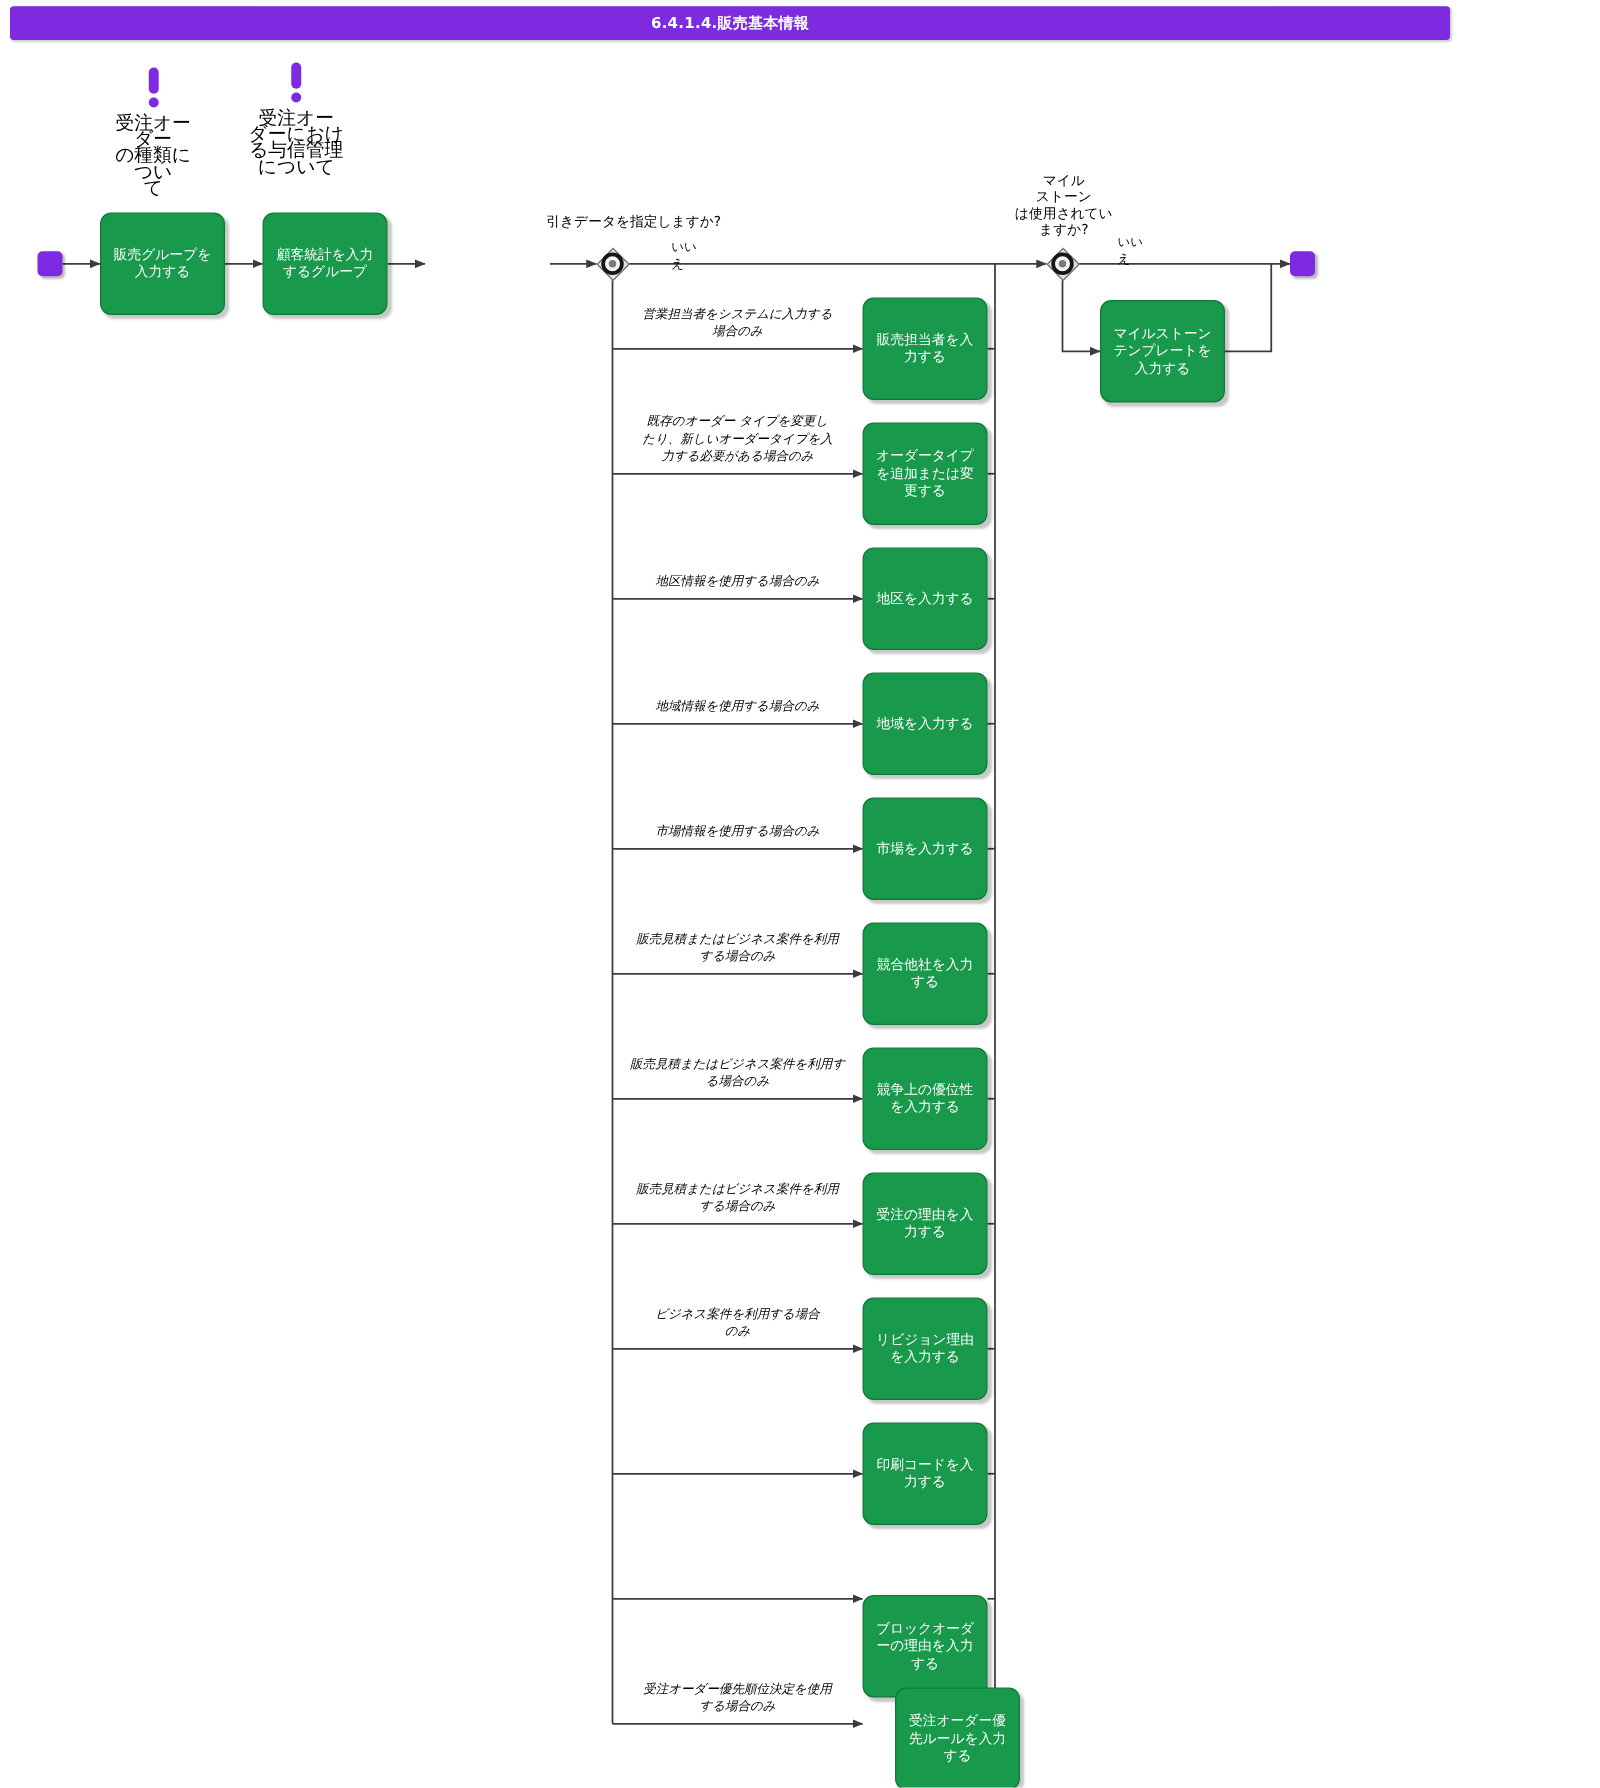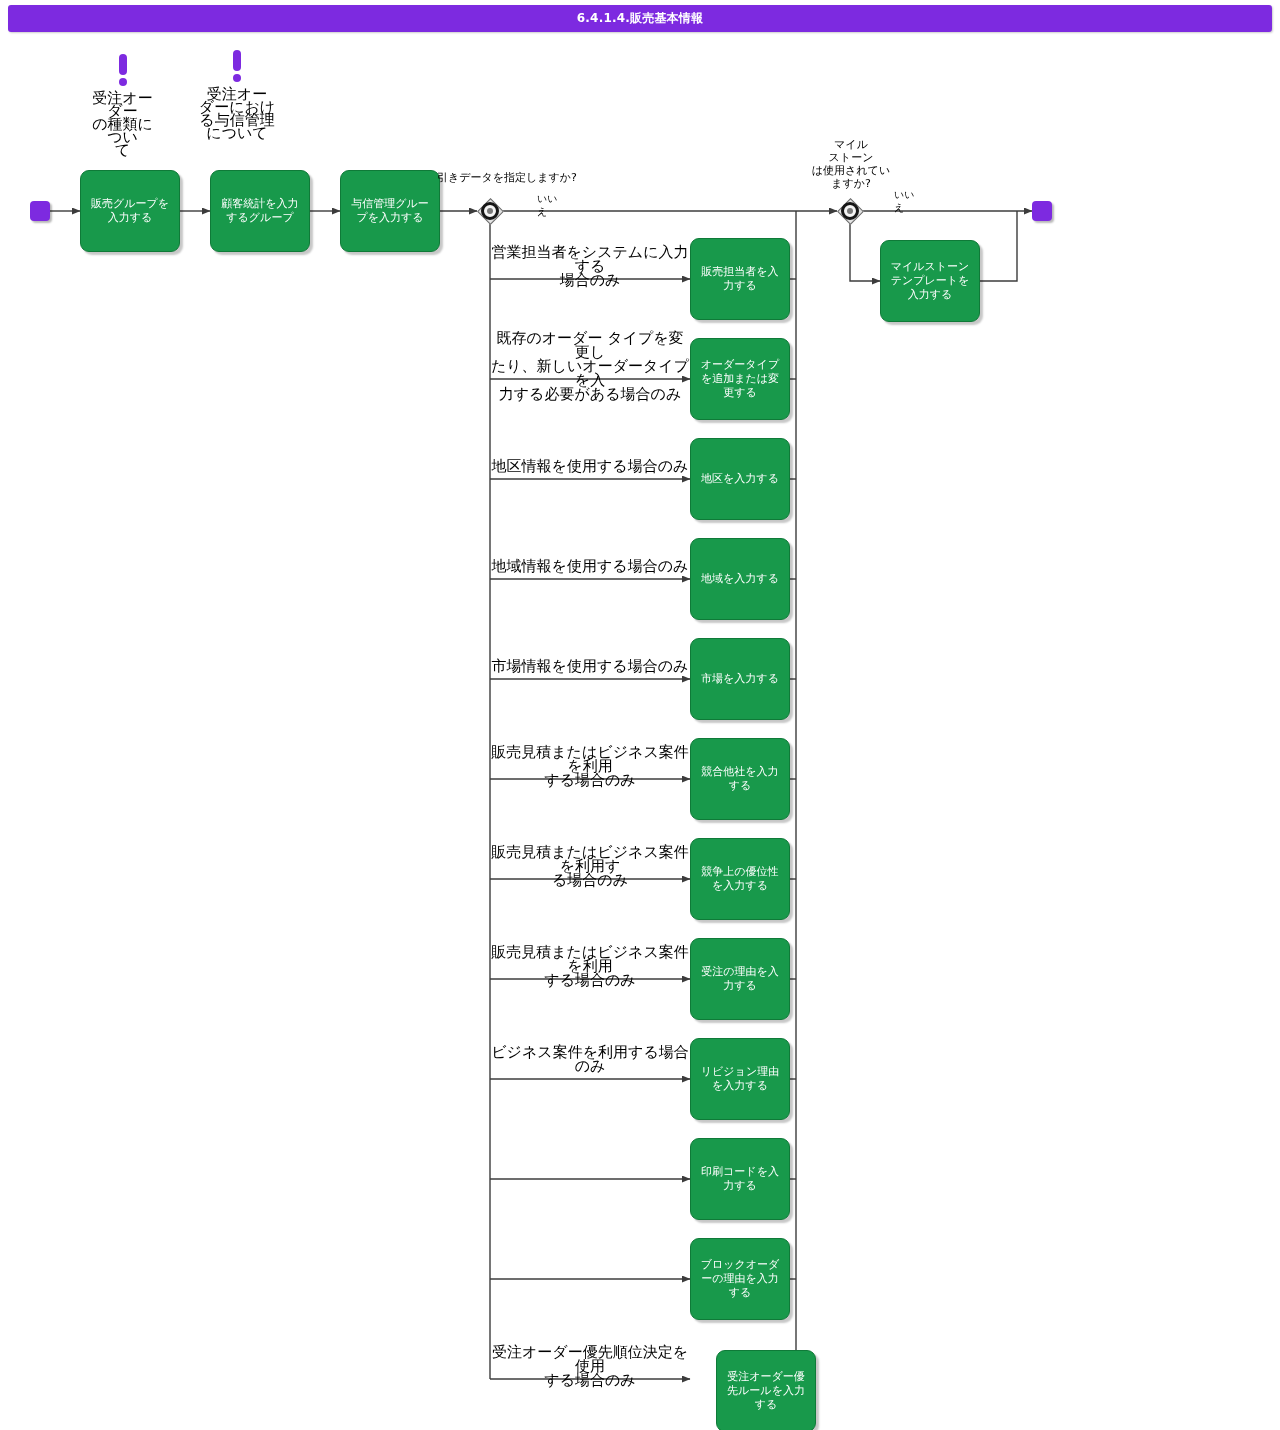--- a/index.html
+++ b/index.html
@@ -5,21 +5,21 @@
   html,body{margin:0;padding:0;}
   body{
     width:1280px;height:1430px;background:#ffffff;
     font-family:"DejaVu Sans","Liberation Sans",sans-serif;
     position:relative;overflow:hidden;
   }
   #diagram{position:absolute;left:0;top:0;width:1280px;height:1430px;}
 
   
   .titlebar{
-    position:absolute;left:8px;top:5px;width:1264px;height:27px;
+    position:absolute;left:8px;top:5px;width:1152px;height:27px;
     background:var(--purple,#7D2AE0);border-radius:3px;
     display:flex;align-items:center;justify-content:center;
     box-shadow:1px 1px 2px rgba(0,0,0,.2);z-index:3;
   }
   .titlebar span{color:#fff;font-weight:bold;font-size:12px;letter-spacing:.2px;}
 
   
   #connectors{position:absolute;left:0;top:0;z-index:1;}
   .edge{fill:none;stroke:var(--line,#3C3C3C);stroke-width:1.4px;}
   #arw path{fill:var(--line,#3C3C3C);}
@@ -56,21 +56,21 @@
     background:#f4f4f4;border:3.5px solid #161616;box-sizing:border-box;
   }
   .gw-dot{
     position:absolute;left:10px;top:10px;width:6px;height:6px;
     border-radius:50%;background:#7a7a7a;
   }
 
   
   .cond{
     position:absolute;left:490px;width:200px;text-align:center;
-    font-size:15px;line-height:14px;color:#000;white-space:pre-line;z-index:4;
+    font-size:10px;line-height:14px;color:#000;white-space:pre-line;z-index:4;font-style:italic;
   }
   .qlabel{position:absolute;font-size:11px;line-height:13px;color:#000;white-space:pre-line;z-index:4;}
   .center{text-align:center;}
   .nolabel{position:absolute;font-size:10px;line-height:13px;color:#000;white-space:pre-line;z-index:4;margin-left:28px;}
 
   
   .note{position:absolute;display:flex;flex-direction:column;align-items:center;z-index:3;}
   .excl{display:flex;flex-direction:column;align-items:center;}
   .excl-bar{width:8px;height:21px;background:var(--purple,#7D2AE0);border-radius:4px;}
   .excl-dot{width:8px;height:8px;margin-top:3px;border-radius:50%;background:var(--purple,#7D2AE0);}
@@ -144,21 +144,20 @@
     <div class="note-text">受注オー
 ダーにおけ
 る与信管理
 について</div>
   </div>
 
   <div class="terminal" style="left:30px;top:201px"></div>
 
   <div class="task" style="left:210px;top:170px">顧客統計を入力するグループ</div>
   <div class="task" style="left:80px;top:170px">販売グループを入力する</div>
-  <div class="task" style="left:340px;top:170px">与信管理グループを入力する</div>
 
   <div class="gateway" style="left:477px;top:198px">
     <span class="gw-diamond"></span>
     <span class="gw-ring"></span>
     <span class="gw-dot"></span>
   </div>
   <div class="qlabel" style="left:437px;top:171px">引きデータを指定しますか?</div>
   <div class="nolabel" style="left:509px;top:192px">いい
 え</div>
 
@@ -198,19 +197,19 @@
       <div class="task" style="left: 690px; top: 838px;">競争上の優位性を入力する</div>
       <div class="cond" style="top: 845px;">販売見積またはビジネス案件を利用す
 る場合のみ</div>
       <div class="task" style="left: 690px; top: 938px;">受注の理由を入力する</div>
       <div class="cond" style="top: 945px;">販売見積またはビジネス案件を利用
 する場合のみ</div>
       <div class="task" style="left: 690px; top: 1038px;">リビジョン理由を入力する</div>
       <div class="cond" style="top: 1045px;">ビジネス案件を利用する場合
 のみ</div>
       <div class="task" style="left: 690px; top: 1138px;">印刷コードを入力する</div>
-      <div class="task" style="left: 690px; top: 1238px;">ブロックオーダーの理由を入力する</div>
+      <div class="task" style="left: 690px; top: 1276px;">ブロックオーダーの理由を入力する</div>
       <div class="task" style="left: 716px; top: 1338px; margin-top: 12px;">受注オーダー優先ルールを入力する</div>
       <div class="cond" style="top: 1345px;">受注オーダー優先順位決定を使用
 する場合のみ</div>
     </div>
 
 </div>
 
 </body></html>

